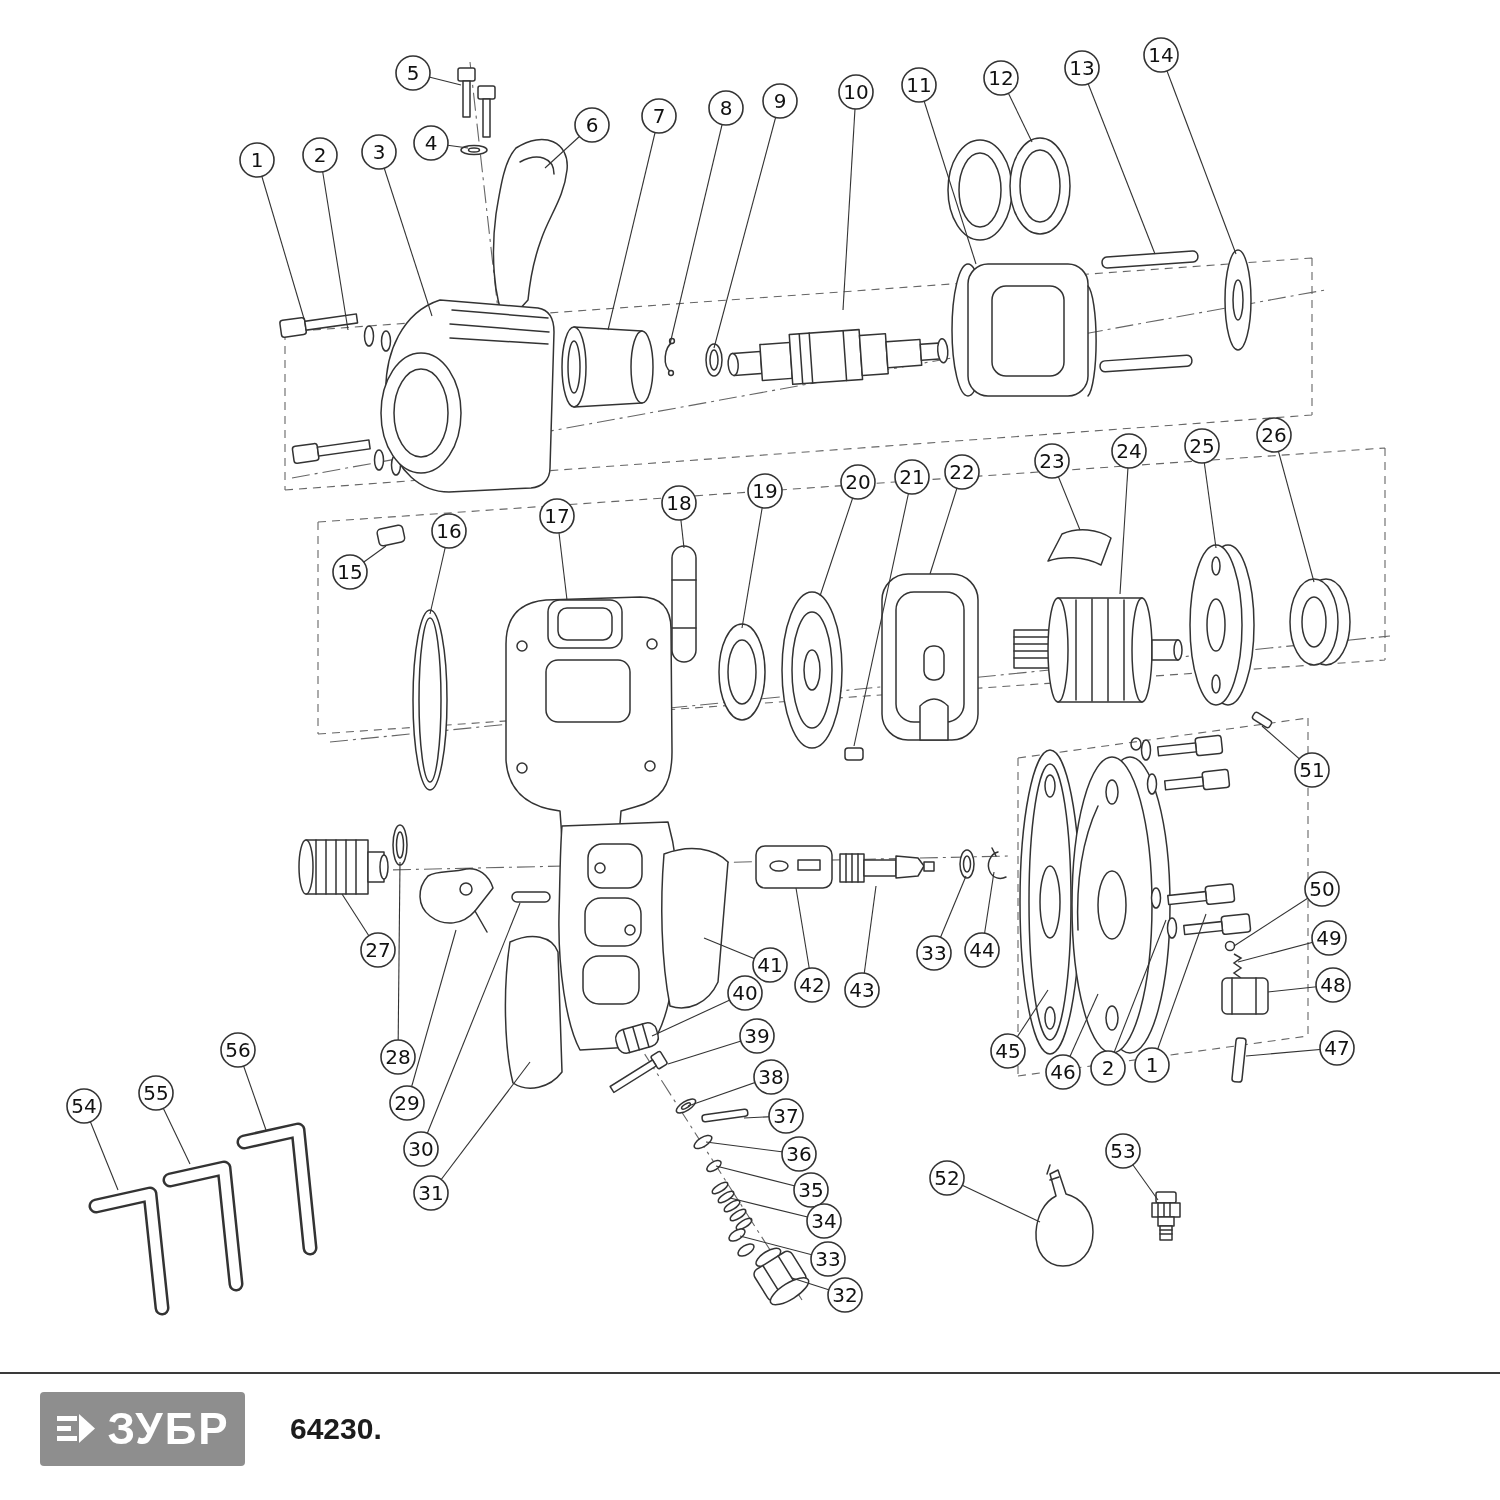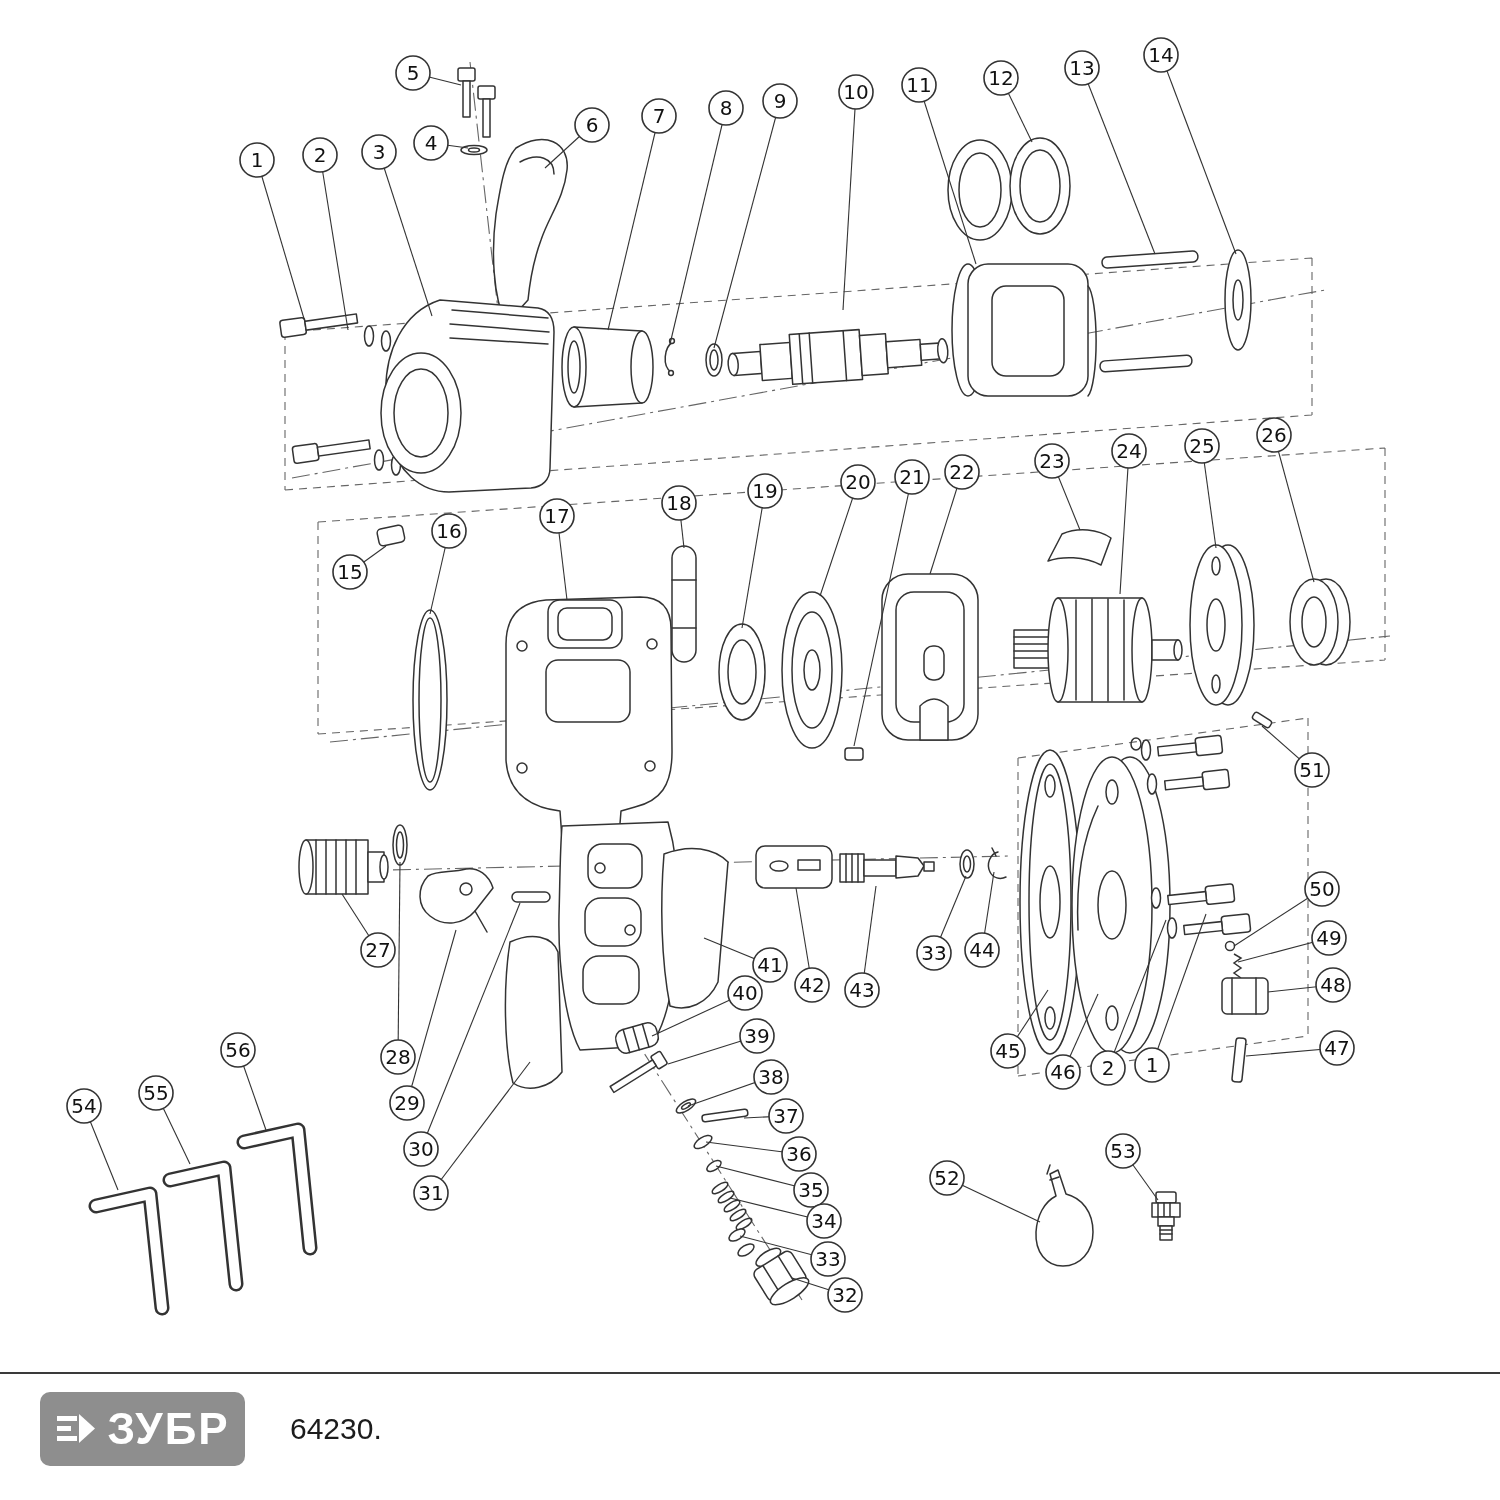--- a/index.html
+++ b/index.html
@@ -30,32 +30,32 @@
   #leaders line{stroke:var(--line);stroke-width:1.1;}
   #balloons circle{fill:#ffffff;stroke:var(--line);stroke-width:1.6;}
   #balloons text{
     font-family:"DejaVu Sans","Liberation Sans",sans-serif;font-size:20px;
     text-anchor:middle;fill:#111111;stroke:none;
   }
   
   .footer-rule{position:absolute;left:0;top:1372px;width:1500px;height:2px;background:#3a3a3a;}
   .logo{
     position:absolute;left:40px;top:1392px;width:205px;height:74px;
-    background:var(--logo-bg);border-radius:10px;
+    background:var(--logo-bg);border-radius:4px;
     display:flex;align-items:center;justify-content:center;gap:10px;
   }
   .logo-text{
     color:var(--logo-fg);font-weight:bold;font-size:44px;letter-spacing:2px;
     font-family:"Liberation Sans",sans-serif;line-height:1;
   }
   .caption{
     position:absolute;left:290px;top:1392px;height:74px;
     display:flex;align-items:center;font-size:30px;color:var(--text);
   }
-  .caption .model{font-weight:normal;margin-right:28px;}
+  .caption .model{font-weight:bold;margin-right:28px;}
 </style>
 </head>
 <body>
 
 <svg id="diagram" width="1500" height="1370" viewBox="0 0 1500 1370">
   <defs>
     <pattern id="dotpat" width="9" height="9" patternUnits="userSpaceOnUse">
       <rect width="9" height="9" fill="#ffffff"></rect>
       <circle cx="4" cy="4" r="1.4" fill="#444444"></circle>
     </pattern>

